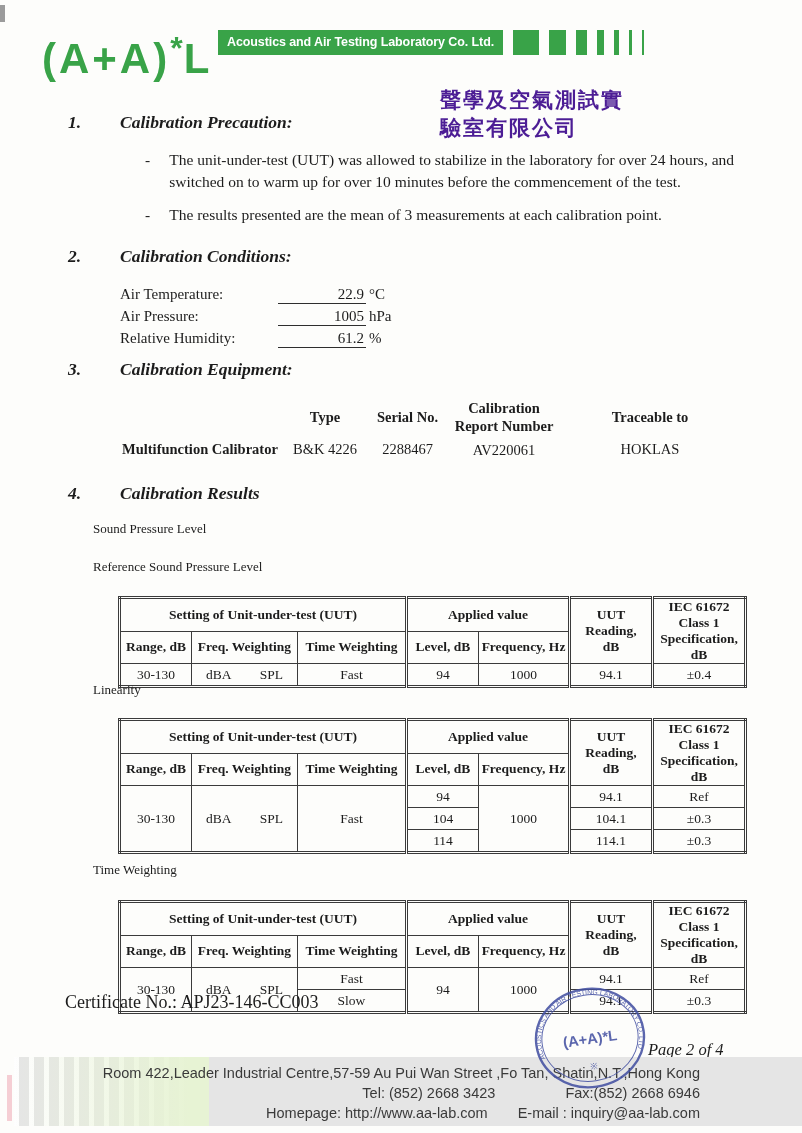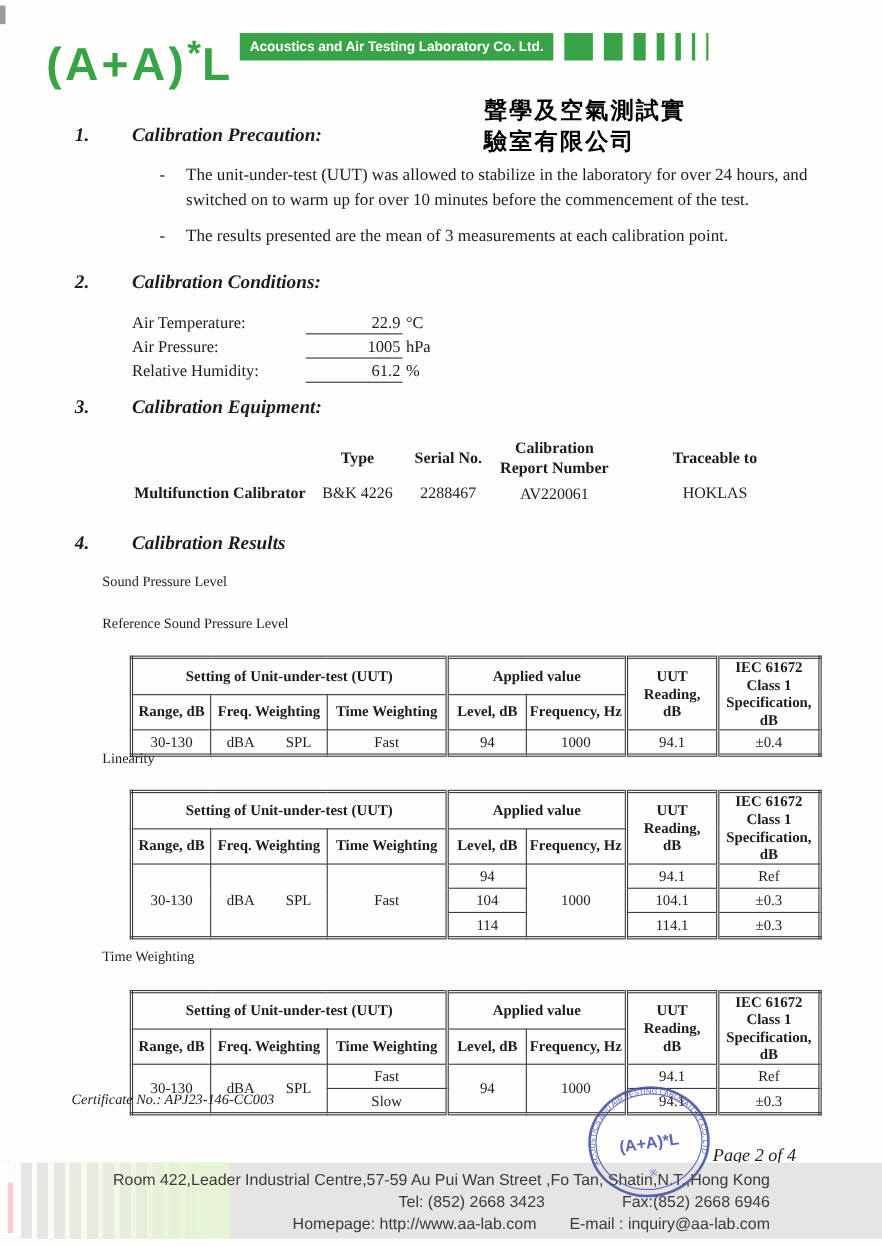--- a/index.html
+++ b/index.html
@@ -20,21 +20,21 @@
   .bar-row { display:flex; align-items:center; gap:10px; }
   .green-bar {
     background:#39a348; color:#ffffff; height:25px; line-height:25px;
     padding:0 9px; font-family:"Liberation Sans", sans-serif;
     font-weight:bold; font-size:12.5px; letter-spacing:-0.1px; white-space:nowrap;
   }
   .blocks { display:flex; align-items:center; gap:10px; height:25px; }
   .blocks div { background:#39a348; height:25px; }
   .b1{width:26px}.b2{width:17px}.b3{width:11px}.b4{width:7px}.b5{width:5px}.b6{width:3px}.b7{width:2px}
   .zh {
-    position:absolute; left:222px; top:56px; color:#000000;
+    position:absolute; left:222px; top:56px; color:#4c1d95;
     font-size:21px; font-weight:bold; letter-spacing:2px;
     font-family:"Liberation Sans", sans-serif;
   }
   
   .sec { position:absolute; left:68px; font-style:italic; font-weight:bold; font-size:17.5px; }
   .sec .num { display:inline-block; width:52px; }
   .bullet { position:absolute; left:145px; width:604px; display:flex; gap:19px; font-size:15.5px; line-height:22px; }
   
   .cond { position:absolute; left:120px; display:flex; font-weight:normal; font-size:15px; }
   .clabel { width:158px; }
@@ -60,21 +60,21 @@
   }
   table.cal th, table.cal td {
     border:1px solid #3b3b3b; text-align:center; vertical-align:middle;
     font-size:13.5px; padding:0; height:21px; line-height:16px;
     font-family:"Liberation Serif", serif;
   }
   table.cal th { font-weight:bold; }
   table.cal .dl { border-left:3px double #3b3b3b; }
   .splitwrap { display:flex; justify-content:space-around; }
   
-  .cert { position:absolute; left:65px; top:992px; font-style:italic; font-size:13px; }
+  .cert { position:absolute; left:65px; top:992px; font-size:18px; }
   .pagenum { position:absolute; left:648px; top:1040px; font-style:italic; font-size:16.5px; }
   .stamp { position:absolute; left:531px; top:982px; width:118px; height:112px; transform:rotate(-8deg); opacity:0.88; z-index:5; }
   
   .footer-bar { position:absolute; left:0; top:1057px; width:802px; height:69px; background:#e5e5e5; }
   .white-edge { position:absolute; left:0; top:0; width:14px; height:69px; background:#fdfdfb; }
   .stripes {
     position:absolute; left:14px; top:0; width:195px; height:69px;
     background:repeating-linear-gradient(90deg, rgba(255,255,255,0.95) 0 5px, rgba(255,255,255,0) 5px 15px);
   }
   .stripefade { position:absolute; left:14px; top:0; width:195px; height:69px;

